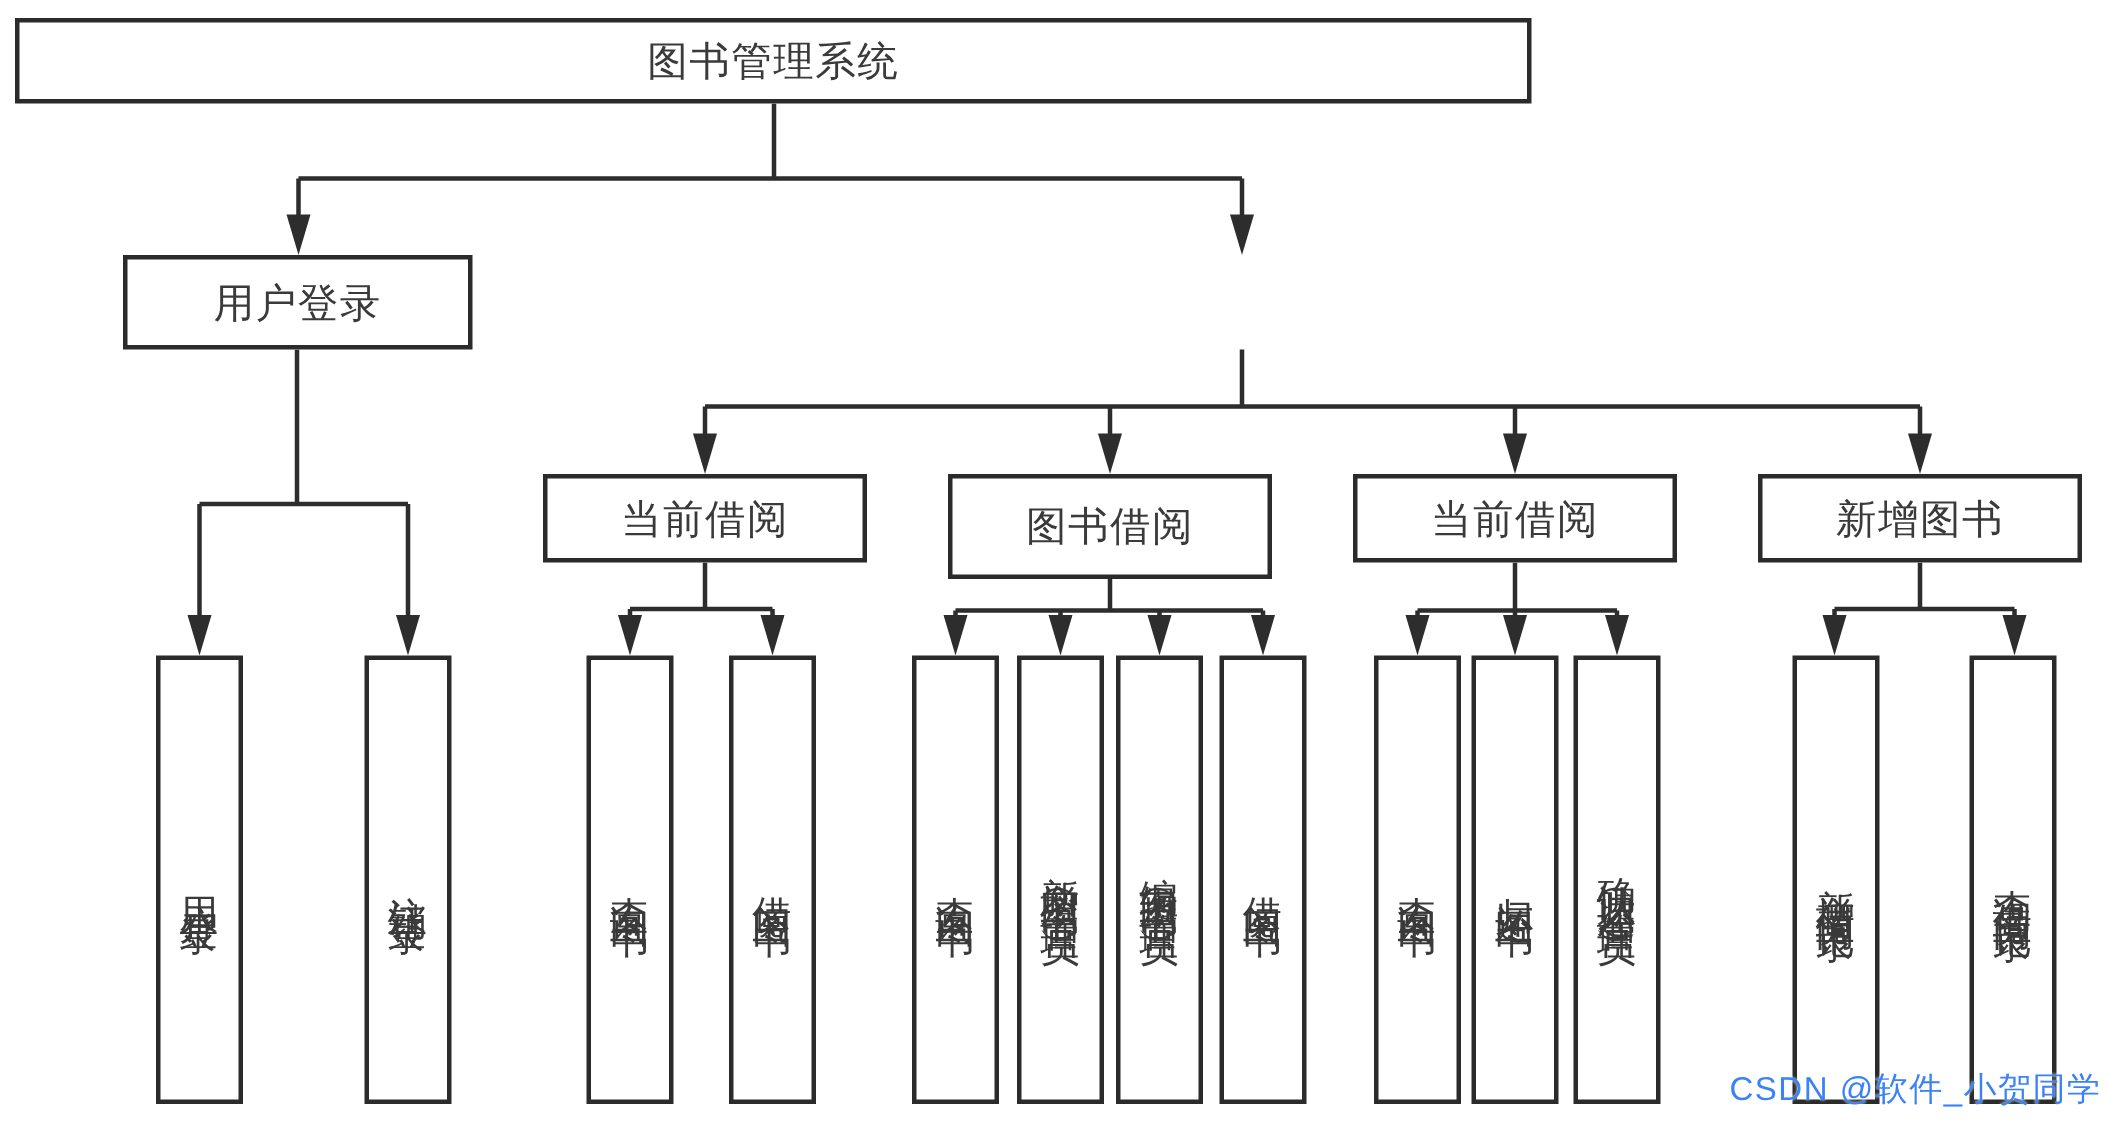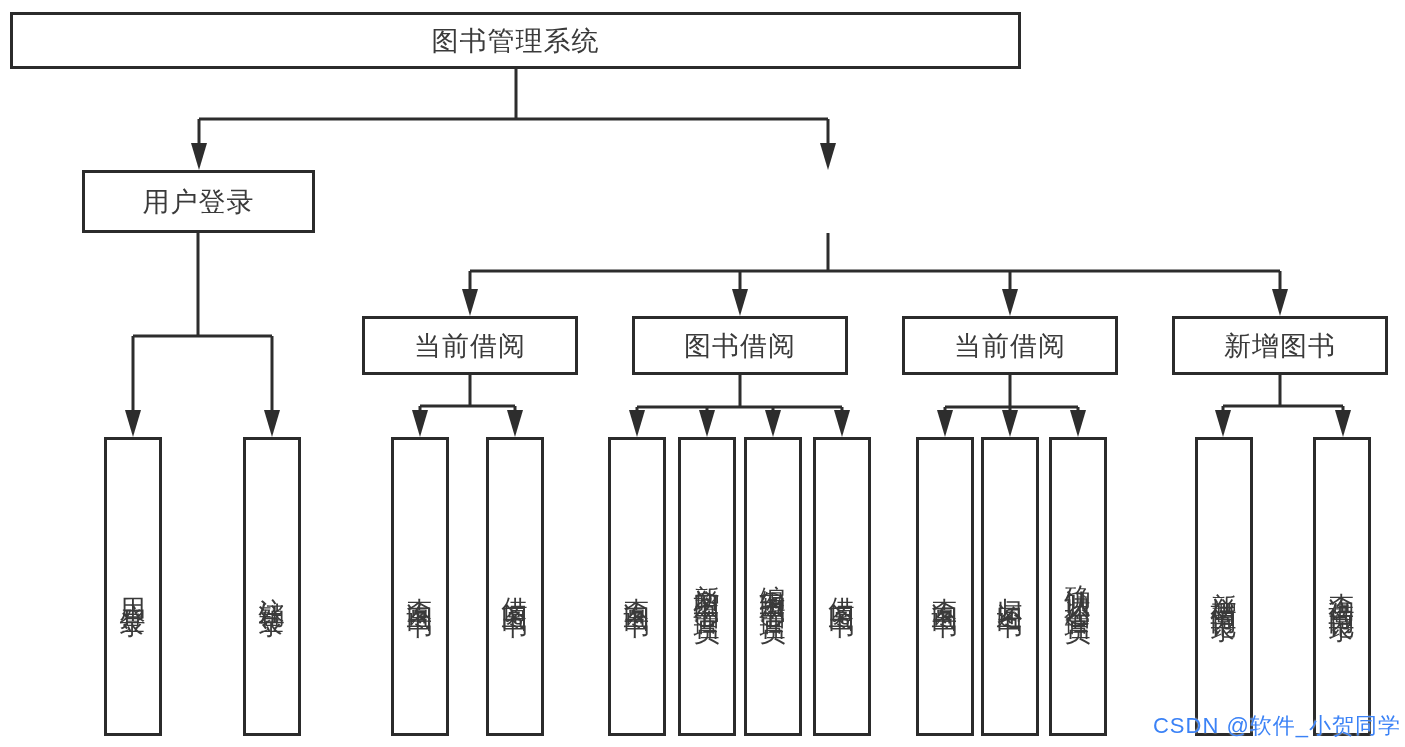--- a/index.html
+++ b/index.html
@@ -103,21 +103,21 @@
     <span class="label">图书管理系统</span>
   </div>
 
   <div class="box h" style="left:82px; top:170px; width:233px; height:63px;">
     <span class="label">用户登录</span>
   </div>
 
   <div class="box h" style="left:362px; top:316px; width:216px; height:59px;">
     <span class="label">当前借阅</span>
   </div>
-  <div class="box h" style="left:632px; top:316px; width:216px; height:59px;">
+  <div class="box h" style="left:632px; top:316px; width:216px; height:70px;">
     <span class="label">图书借阅</span>
   </div>
   <div class="box h" style="left:902px; top:316px; width:216px; height:59px;">
     <span class="label">当前借阅</span>
   </div>
   <div class="box h" style="left:1172px; top:316px; width:216px; height:59px;">
     <span class="label">新增图书</span>
   </div>
 
   <div class="box v" style="left:104px; top:437px; width:58px; height:299px;">

